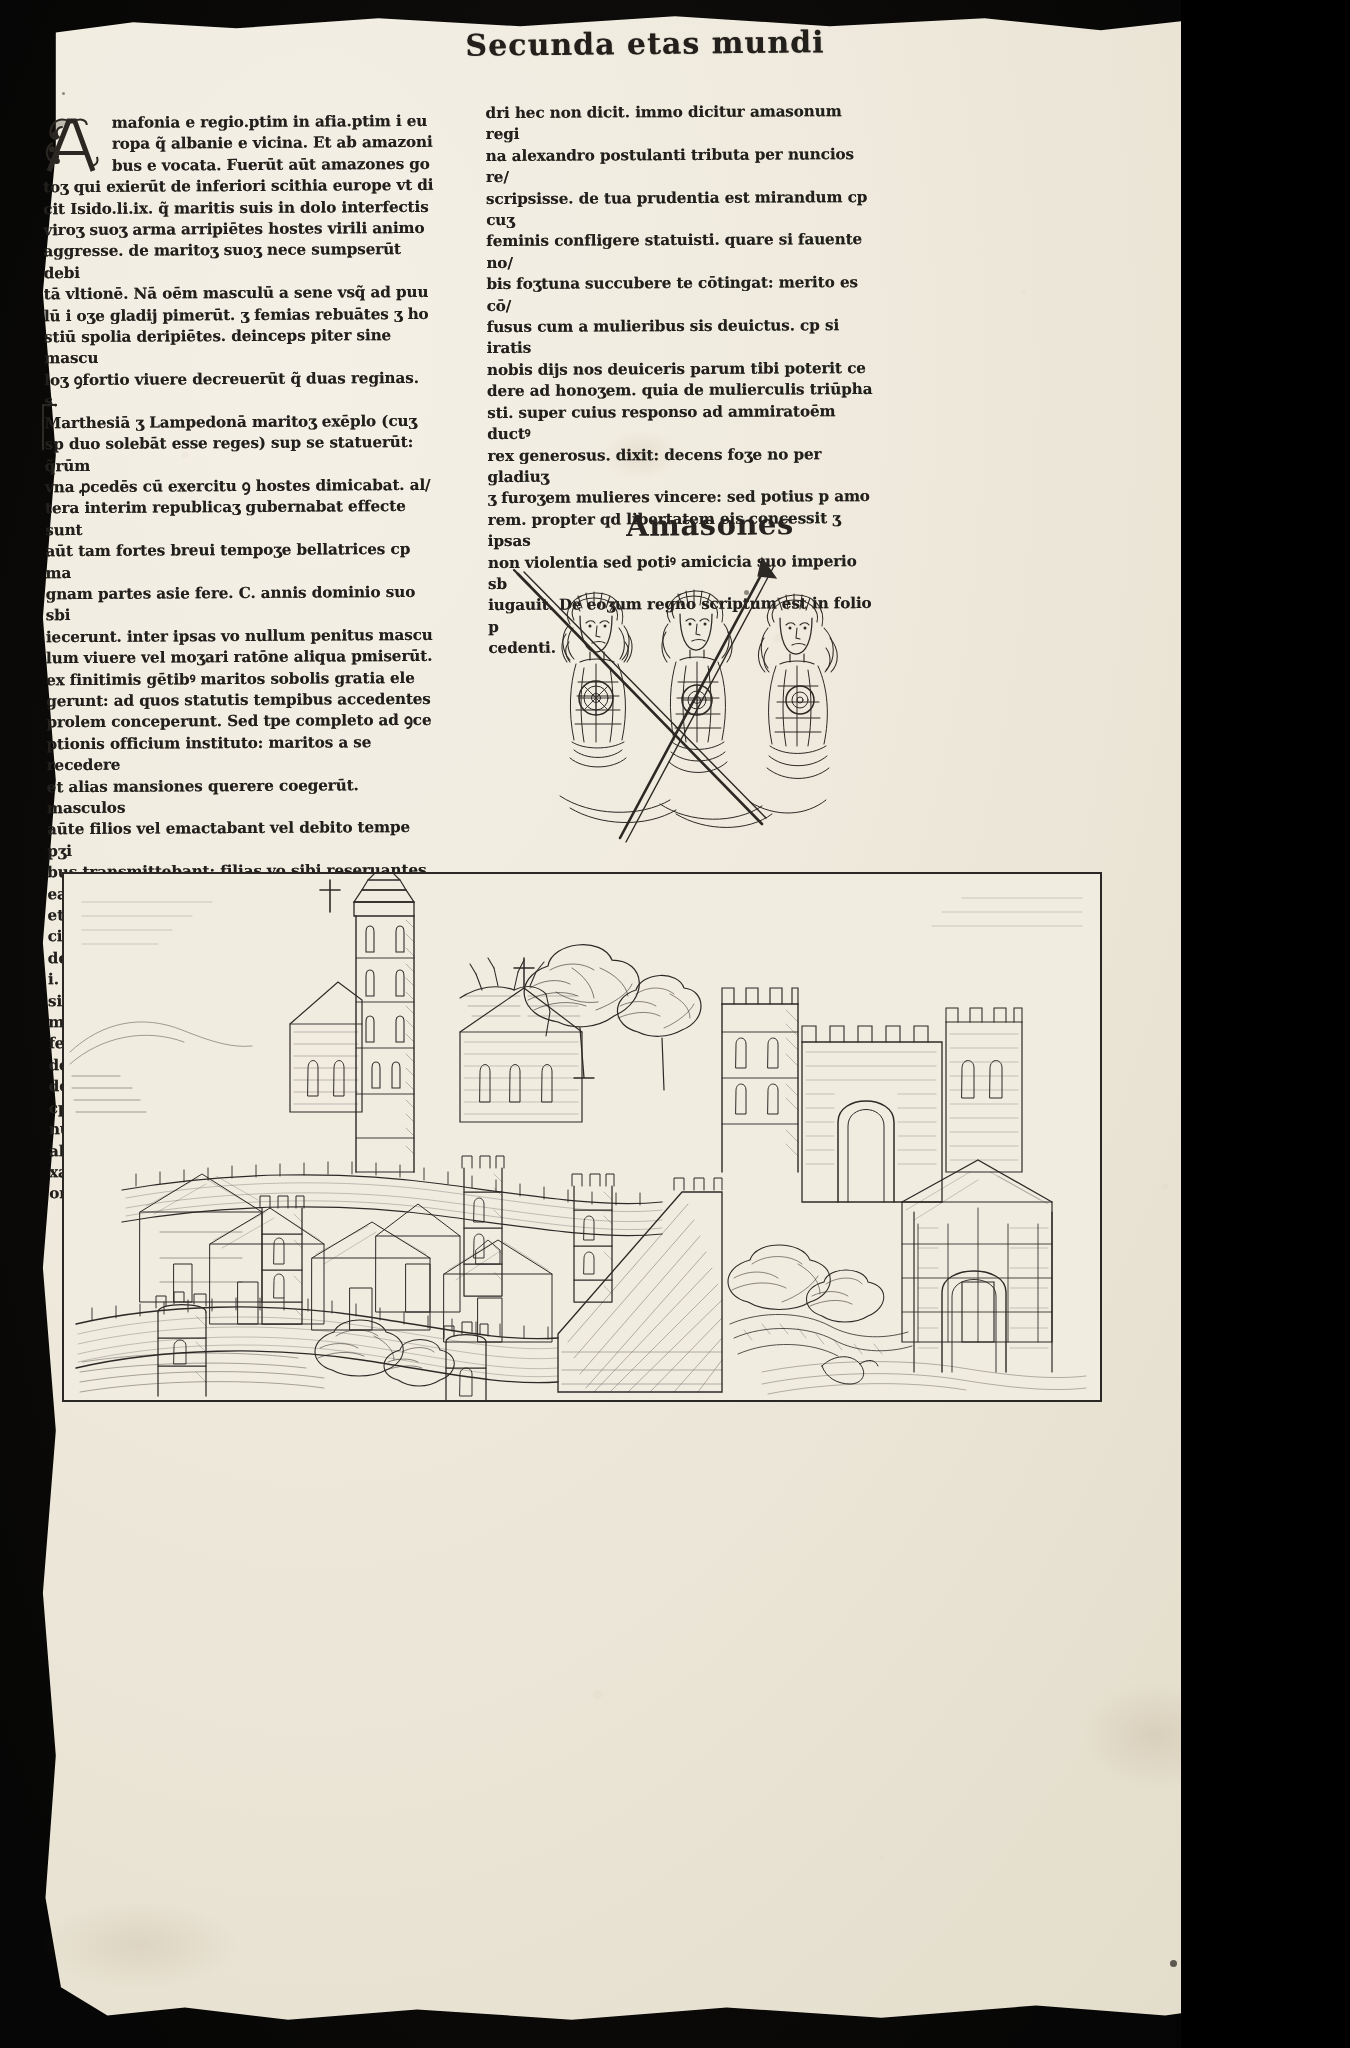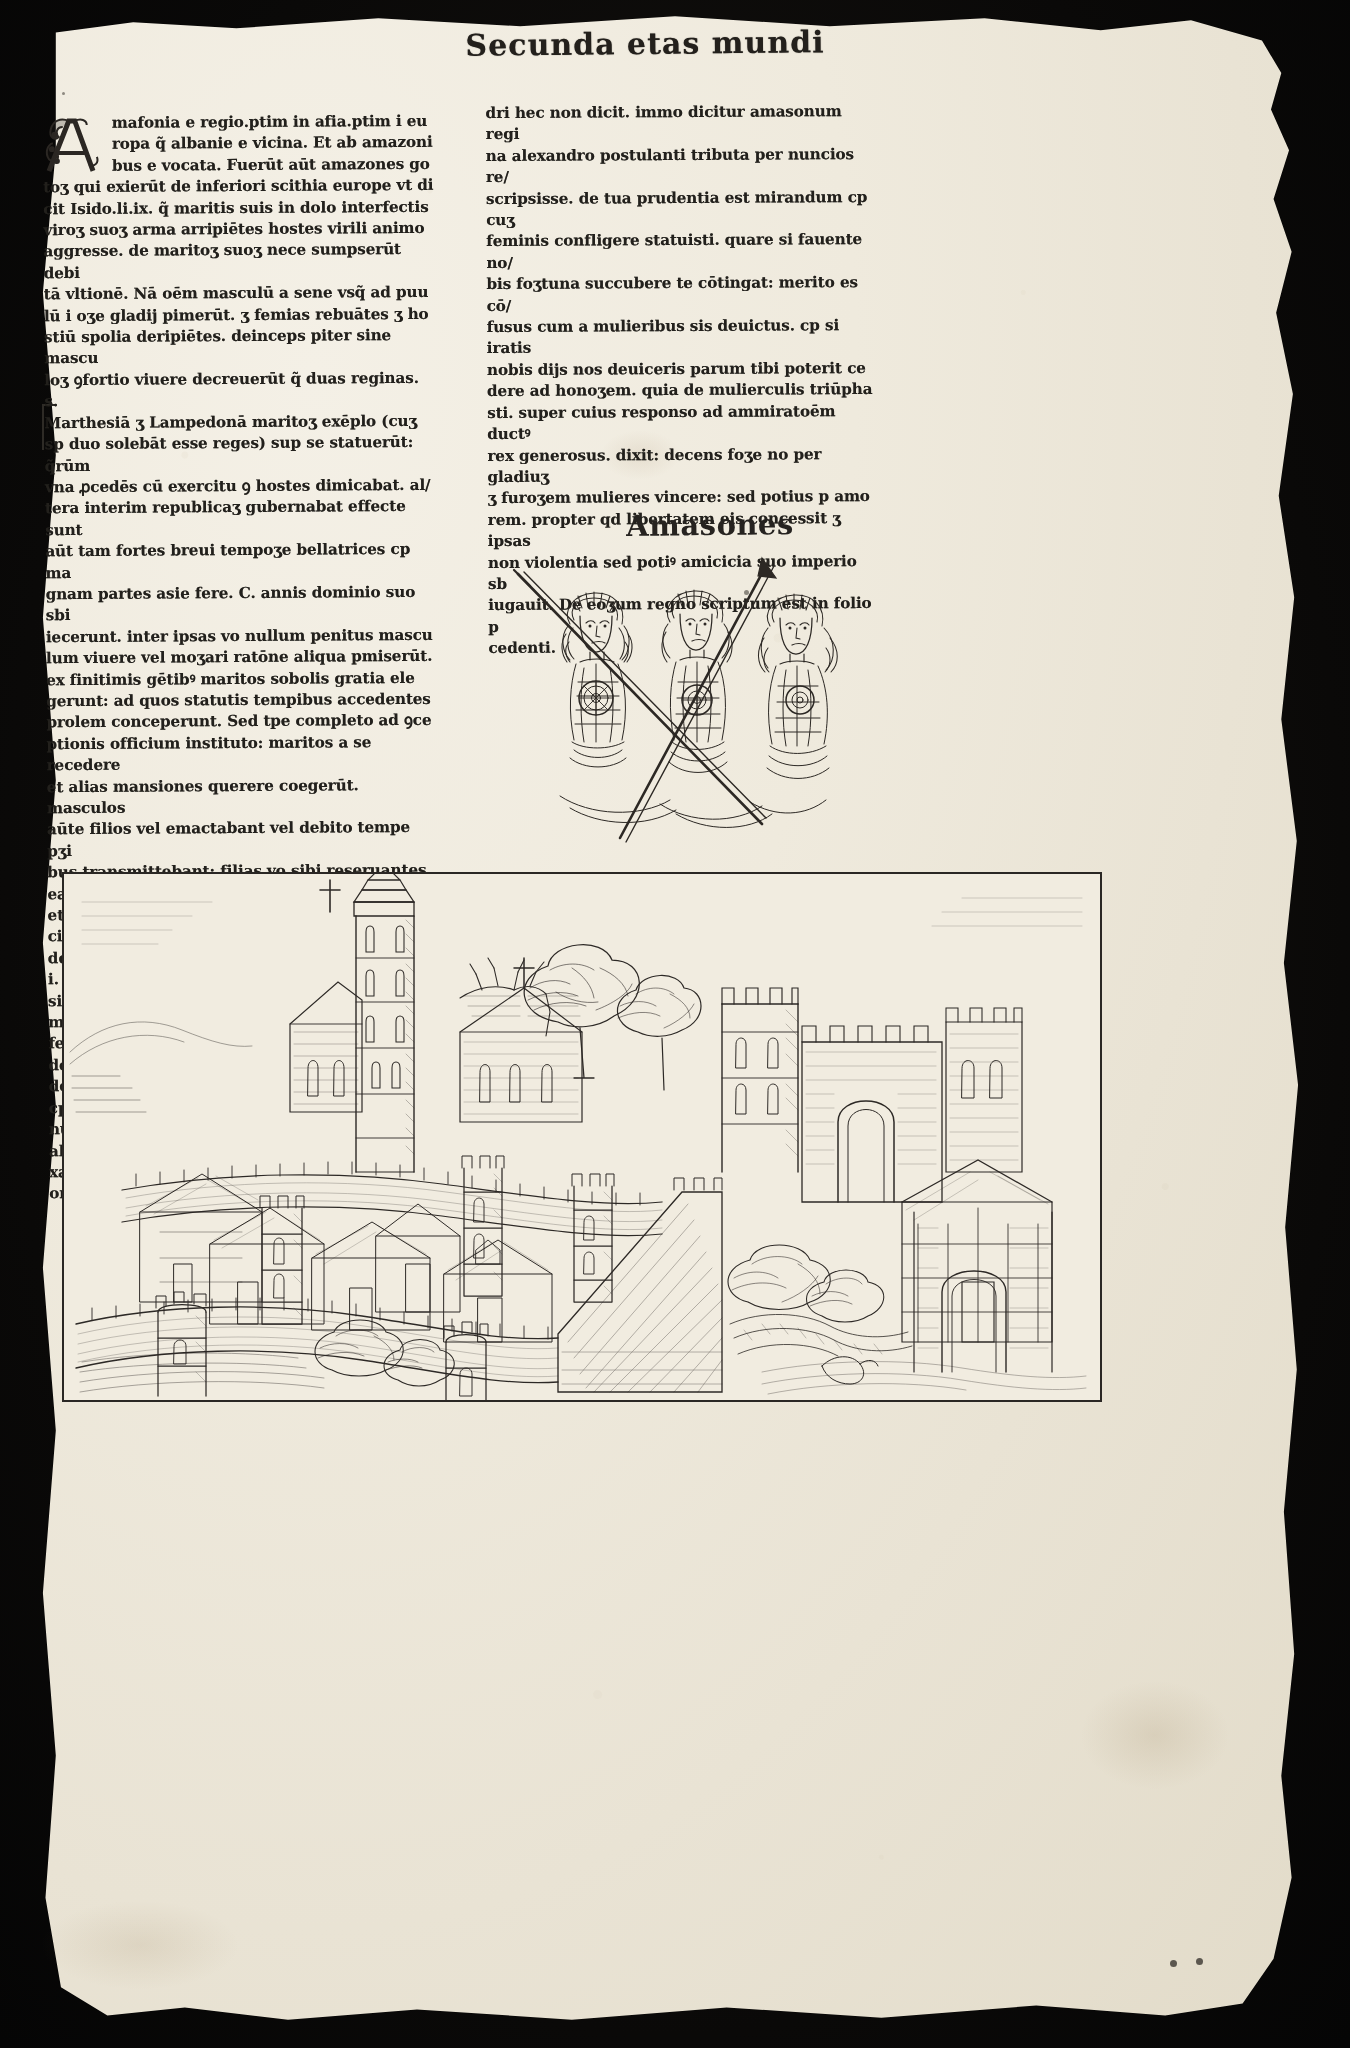--- a/index.html
+++ b/index.html
@@ -1,18 +1,18 @@
 <!DOCTYPE html>
 <html><head>
 <meta charset="utf-8">
 <style>
   html,body{margin:0;padding:0;background:#000;}
   body{width:1350px;height:2048px;overflow:hidden;font-family:"DejaVu Serif",serif;}
 
-  #page{position:relative;width:1350px;height:2048px;background:#0b0a08;overflow:hidden;}
+  #page{position:relative;width:1181px;height:2048px;background:#0b0a08;overflow:hidden;}
 
   
   .surround{position:absolute;inset:0;
     background:
       radial-gradient(ellipse at 50% 45%, #1a1713 0%, #0a0908 70%, #050505 100%);
   }
 
   
   .leaf{
     position:absolute;

